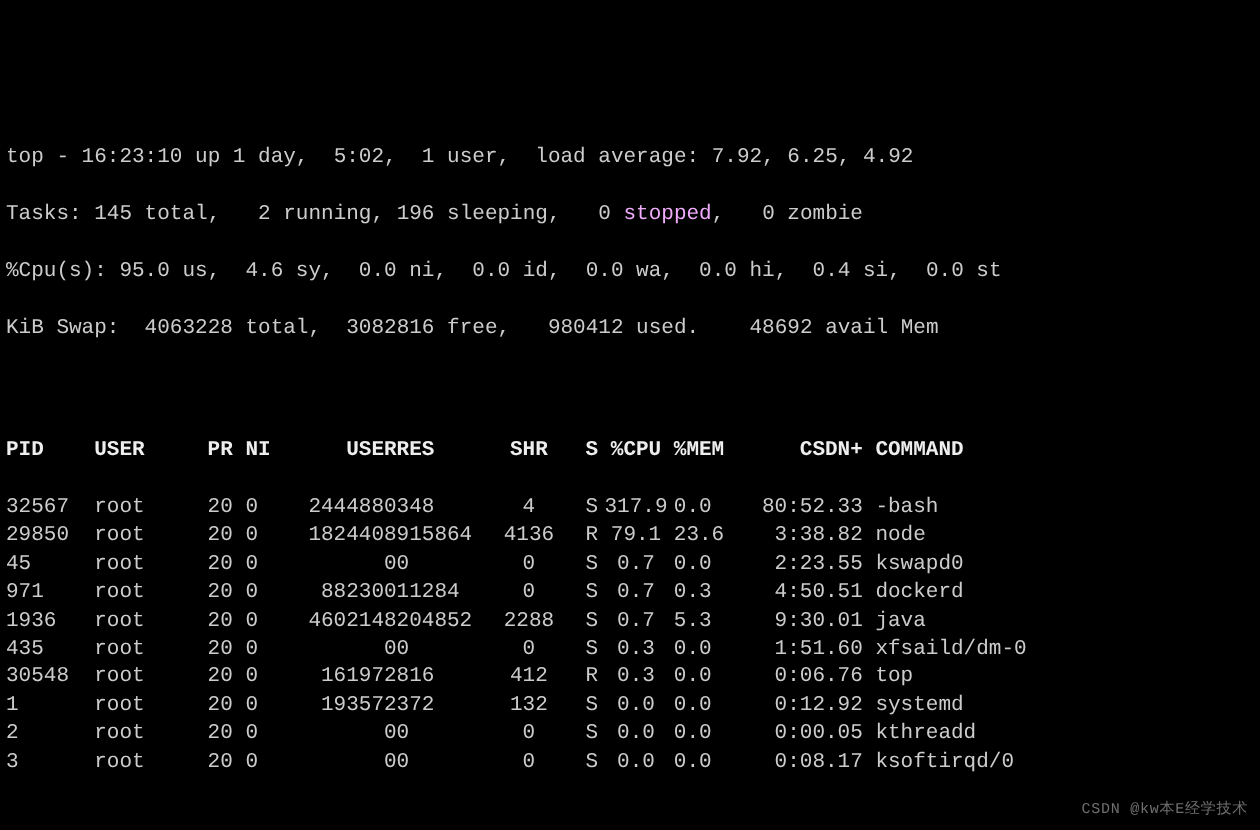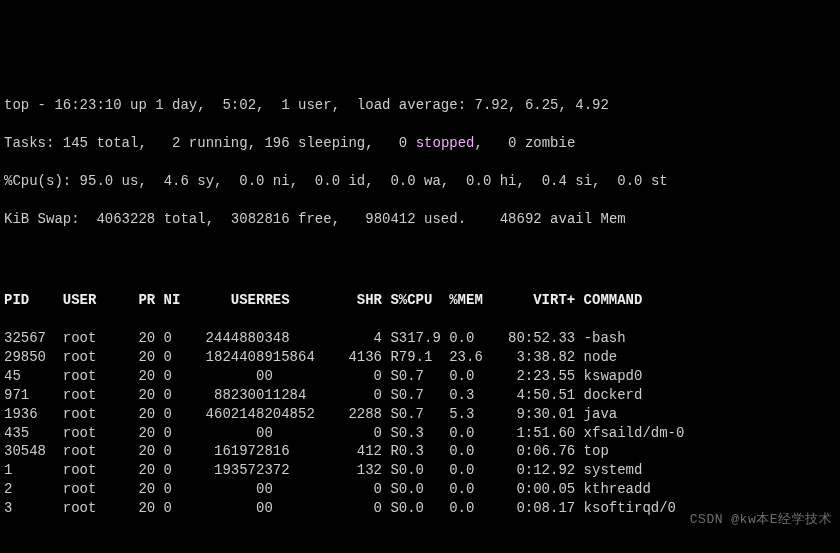--- a/index.html
+++ b/index.html
@@ -20,46 +20,46 @@
     #header-rows .row, #proc-rows .row { display: block; }
     .header-row { background: #000; color: #eee; font-weight: bold; }
     .header-row span { display: inline-block; }
     #proc-rows .row span, .header-row span { display: inline-block; }
     .c-pid { width: 6ch; text-align: left; }
     .c-user { width: 9ch; text-align: left; padding-left: 1ch; }
     .c-pr { width: 4ch; text-align: center; }
     .c-ni { width: 4ch; text-align: left; }
     .c-virt { width: 8ch; text-align: right; }
     .c-res { width: 7ch; text-align: left; }
-    .c-shr { width: 7ch; text-align: right; }
+    .c-shr { width: 7ch; text-align: center; }
     .c-s { width: 2ch; text-align: right; }
-    .c-cpu { width: 6ch; text-align: left; }
+    .c-cpu { width: 6ch; text-align: center; }
     .c-mem { width: 5ch; text-align: left; }
     .c-time { width: 10ch; text-align: right; }
     .c-cmd { padding-left: 1ch; }
     .watermark {
       position: absolute;
       right: 8px;
-      bottom: 24px;
+      bottom: 6px;
       color: rgba(200,200,200,0.55);
-      font-size: 13px;
+      font-size: 10px;
       letter-spacing: 0.5px;
     }
   </style>
 </head>
 <body>
 
 
 
 <div>
 <div>top - 16:23:10 up 1 day,  5:02,  1 user,  load average: 7.92, 6.25, 4.92</div>
 <div><span>Tasks: 145 total,   2 running, 196 sleeping,   0 </span><span class="hl">stopped</span><span>,   0 zombie</span></div>
 <div>%Cpu(s): 95.0 us,  4.6 sy,  0.0 ni,  0.0 id,  0.0 wa,  0.0 hi,  0.4 si,  0.0 st</div>
 <div>KiB Swap:  4063228 total,  3082816 free,   980412 used.    48692 avail Mem</div>
 </div>
 <div style="height:6px"></div>
-<div class="header-row"><span class="c-pid">PID</span><span class="c-user">USER</span><span class="c-pr">PR</span><span class="c-ni">NI</span><span class="c-virt">USER</span><span class="c-res">RES</span><span class="c-shr">SHR</span><span class="c-s">S</span><span class="c-cpu">%CPU</span><span class="c-mem">%MEM</span><span class="c-time">VIRT+</span><span class="c-cmd">COMMAND</span></div>
+<div class="header-row"><span class="c-pid">PID</span><span class="c-user">USER</span><span class="c-pr">PR</span><span class="c-ni">NI</span><span class="c-virt">USER</span><span class="c-res">RES</span><span class="c-shr">SHR</span><span class="c-s">S</span><span class="c-cpu">%CPU</span><span class="c-mem">%MEM</span><span class="c-time">CSDN+</span><span class="c-cmd">COMMAND</span></div>
 <div id="proc-rows"><div class="row"><span class="c-pid">32567</span><span class="c-user">root</span><span class="c-pr">20</span><span class="c-ni">0</span><span class="c-virt">2444880</span><span class="c-res">348</span><span class="c-shr">4</span><span class="c-s">S</span><span class="c-cpu">317.9</span><span class="c-mem">0.0</span><span class="c-time">80:52.33</span><span class="c-cmd">-bash</span></div><div class="row"><span class="c-pid">29850</span><span class="c-user">root</span><span class="c-pr">20</span><span class="c-ni">0</span><span class="c-virt">1824408</span><span class="c-res">915864</span><span class="c-shr">4136</span><span class="c-s">R</span><span class="c-cpu">79.1</span><span class="c-mem">23.6</span><span class="c-time">3:38.82</span><span class="c-cmd">node</span></div><div class="row"><span class="c-pid">45</span><span class="c-user">root</span><span class="c-pr">20</span><span class="c-ni">0</span><span class="c-virt">0</span><span class="c-res">0</span><span class="c-shr">0</span><span class="c-s">S</span><span class="c-cpu">0.7</span><span class="c-mem">0.0</span><span class="c-time">2:23.55</span><span class="c-cmd">kswapd0</span></div><div class="row"><span class="c-pid">971</span><span class="c-user">root</span><span class="c-pr">20</span><span class="c-ni">0</span><span class="c-virt">882300</span><span class="c-res">11284</span><span class="c-shr">0</span><span class="c-s">S</span><span class="c-cpu">0.7</span><span class="c-mem">0.3</span><span class="c-time">4:50.51</span><span class="c-cmd">dockerd</span></div><div class="row"><span class="c-pid">1936</span><span class="c-user">root</span><span class="c-pr">20</span><span class="c-ni">0</span><span class="c-virt">4602148</span><span class="c-res">204852</span><span class="c-shr">2288</span><span class="c-s">S</span><span class="c-cpu">0.7</span><span class="c-mem">5.3</span><span class="c-time">9:30.01</span><span class="c-cmd">java</span></div><div class="row"><span class="c-pid">435</span><span class="c-user">root</span><span class="c-pr">20</span><span class="c-ni">0</span><span class="c-virt">0</span><span class="c-res">0</span><span class="c-shr">0</span><span class="c-s">S</span><span class="c-cpu">0.3</span><span class="c-mem">0.0</span><span class="c-time">1:51.60</span><span class="c-cmd">xfsaild/dm-0</span></div><div class="row"><span class="c-pid">30548</span><span class="c-user">root</span><span class="c-pr">20</span><span class="c-ni">0</span><span class="c-virt">161972</span><span class="c-res">816</span><span class="c-shr">412</span><span class="c-s">R</span><span class="c-cpu">0.3</span><span class="c-mem">0.0</span><span class="c-time">0:06.76</span><span class="c-cmd">top</span></div><div class="row"><span class="c-pid">1</span><span class="c-user">root</span><span class="c-pr">20</span><span class="c-ni">0</span><span class="c-virt">193572</span><span class="c-res">372</span><span class="c-shr">132</span><span class="c-s">S</span><span class="c-cpu">0.0</span><span class="c-mem">0.0</span><span class="c-time">0:12.92</span><span class="c-cmd">systemd</span></div><div class="row"><span class="c-pid">2</span><span class="c-user">root</span><span class="c-pr">20</span><span class="c-ni">0</span><span class="c-virt">0</span><span class="c-res">0</span><span class="c-shr">0</span><span class="c-s">S</span><span class="c-cpu">0.0</span><span class="c-mem">0.0</span><span class="c-time">0:00.05</span><span class="c-cmd">kthreadd</span></div><div class="row"><span class="c-pid">3</span><span class="c-user">root</span><span class="c-pr">20</span><span class="c-ni">0</span><span class="c-virt">0</span><span class="c-res">0</span><span class="c-shr">0</span><span class="c-s">S</span><span class="c-cpu">0.0</span><span class="c-mem">0.0</span><span class="c-time">0:08.17</span><span class="c-cmd">ksoftirqd/0</span></div></div>
 
 <div class="watermark">CSDN @kw本E经学技术</div>
 
 
 
 
 </body></html>

